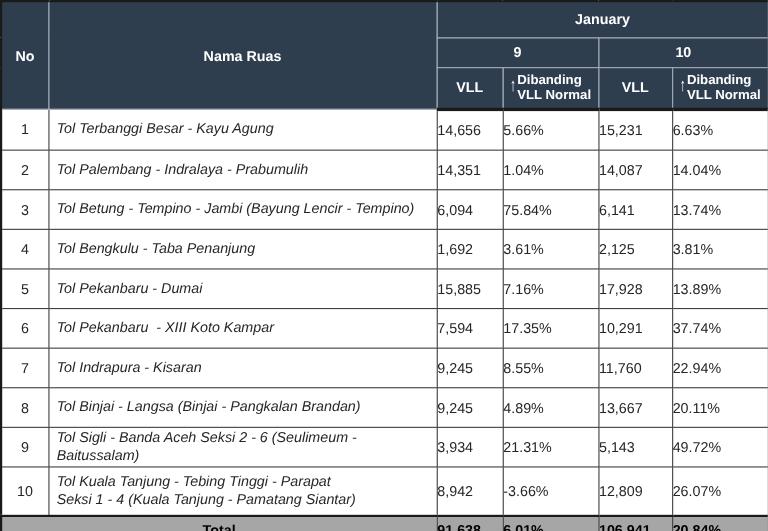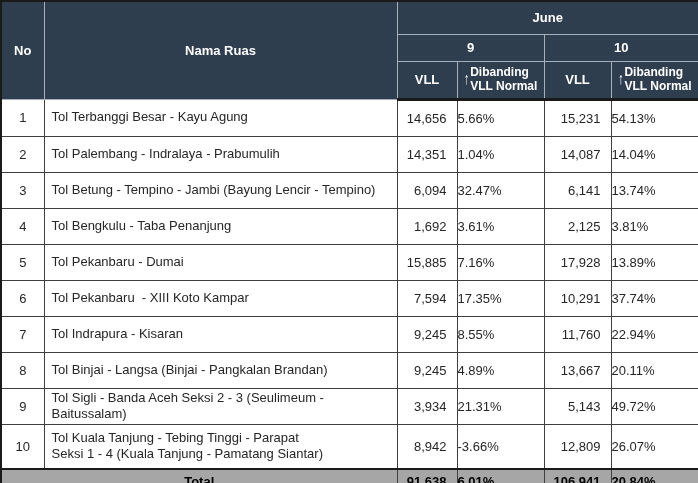--- a/index.html
+++ b/index.html
@@ -36,22 +36,22 @@
     background:#ffffff;
     color:#262626;
     font-size:13px;
     border:1px solid #3f3f3f;
     padding:0;
     vertical-align:middle;
     height:35px;
   }
   tbody tr.tall td{height:43px;}
   td.c-no{text-align:center;}
-  td.c-name{text-align:left;padding-left:7px;padding-right:4px;white-space:pre-wrap;line-height:1.25;}
-  td.c-vll{text-align:right;padding-right:10px;margin-left:28px;}
+  td.c-name{text-align:left;padding-left:7px;padding-right:4px;white-space:pre-wrap;line-height:1.25;font-style:italic;}
+  td.c-vll{padding-right:10px;margin-left:28px;}
   td.c-pct{text-align:left;}
   
   tr.total td{
     background:#a6a6a6;
     color:#000000;
     font-weight:bold;
     font-size:13px;
     height:24px;
     border:1px solid #3f3f3f;
     border-top:2px solid #1a1a1a;
@@ -68,21 +68,21 @@
     <col style="width:353px">
     <col style="width:60px">
     <col style="width:87px">
     <col style="width:67px">
     <col style="width:88px">
   </colgroup>
   <thead>
     <tr class="h-april">
       <th rowspan="3" class="outer-l outer-t">No</th>
       <th rowspan="3" class="outer-t">Nama Ruas</th>
-      <th colspan="4" class="outer-r outer-t">June</th>
+      <th colspan="4" class="outer-r outer-t">January</th>
     </tr>
     <tr class="h-day">
       <th colspan="2">9</th>
       <th colspan="2" class="outer-r">10</th>
     </tr>
     <tr class="h-sub">
       <th>VLL</th>
       <th>
         <span class="dib-wrap">
           <span class="arrow">↑</span>
@@ -100,35 +100,35 @@
       </th>
     </tr>
   </thead>
   <tbody>
     <tr>
       <td class="c-no">1</td>
       <td class="c-name">Tol Terbanggi Besar - Kayu Agung</td>
       <td class="c-vll">14,656</td>
       <td class="c-pct">5.66%</td>
       <td class="c-vll">15,231</td>
-      <td class="c-pct">54.13%</td>
+      <td class="c-pct">6.63%</td>
     </tr>
     <tr>
       <td class="c-no">2</td>
       <td class="c-name">Tol Palembang - Indralaya - Prabumulih</td>
       <td class="c-vll">14,351</td>
       <td class="c-pct">1.04%</td>
       <td class="c-vll">14,087</td>
       <td class="c-pct">14.04%</td>
     </tr>
     <tr>
       <td class="c-no">3</td>
       <td class="c-name">Tol Betung - Tempino - Jambi (Bayung Lencir - Tempino)</td>
       <td class="c-vll">6,094</td>
-      <td class="c-pct">32.47%</td>
+      <td class="c-pct">75.84%</td>
       <td class="c-vll">6,141</td>
       <td class="c-pct">13.74%</td>
     </tr>
     <tr>
       <td class="c-no">4</td>
       <td class="c-name">Tol Bengkulu - Taba Penanjung</td>
       <td class="c-vll">1,692</td>
       <td class="c-pct">3.61%</td>
       <td class="c-vll">2,125</td>
       <td class="c-pct">3.81%</td>
@@ -160,21 +160,21 @@
     <tr>
       <td class="c-no">8</td>
       <td class="c-name">Tol Binjai - Langsa (Binjai - Pangkalan Brandan)</td>
       <td class="c-vll">9,245</td>
       <td class="c-pct">4.89%</td>
       <td class="c-vll">13,667</td>
       <td class="c-pct">20.11%</td>
     </tr>
     <tr>
       <td class="c-no">9</td>
-      <td class="c-name">Tol Sigli - Banda Aceh Seksi 2 - 3 (Seulimeum - Baitussalam)</td>
+      <td class="c-name">Tol Sigli - Banda Aceh Seksi 2 - 6 (Seulimeum - Baitussalam)</td>
       <td class="c-vll">3,934</td>
       <td class="c-pct">21.31%</td>
       <td class="c-vll">5,143</td>
       <td class="c-pct">49.72%</td>
     </tr>
     <tr class="tall">
       <td class="c-no">10</td>
       <td class="c-name">Tol Kuala Tanjung - Tebing Tinggi - Parapat
 Seksi 1 - 4 (Kuala Tanjung - Pamatang Siantar)</td>
       <td class="c-vll">8,942</td>

